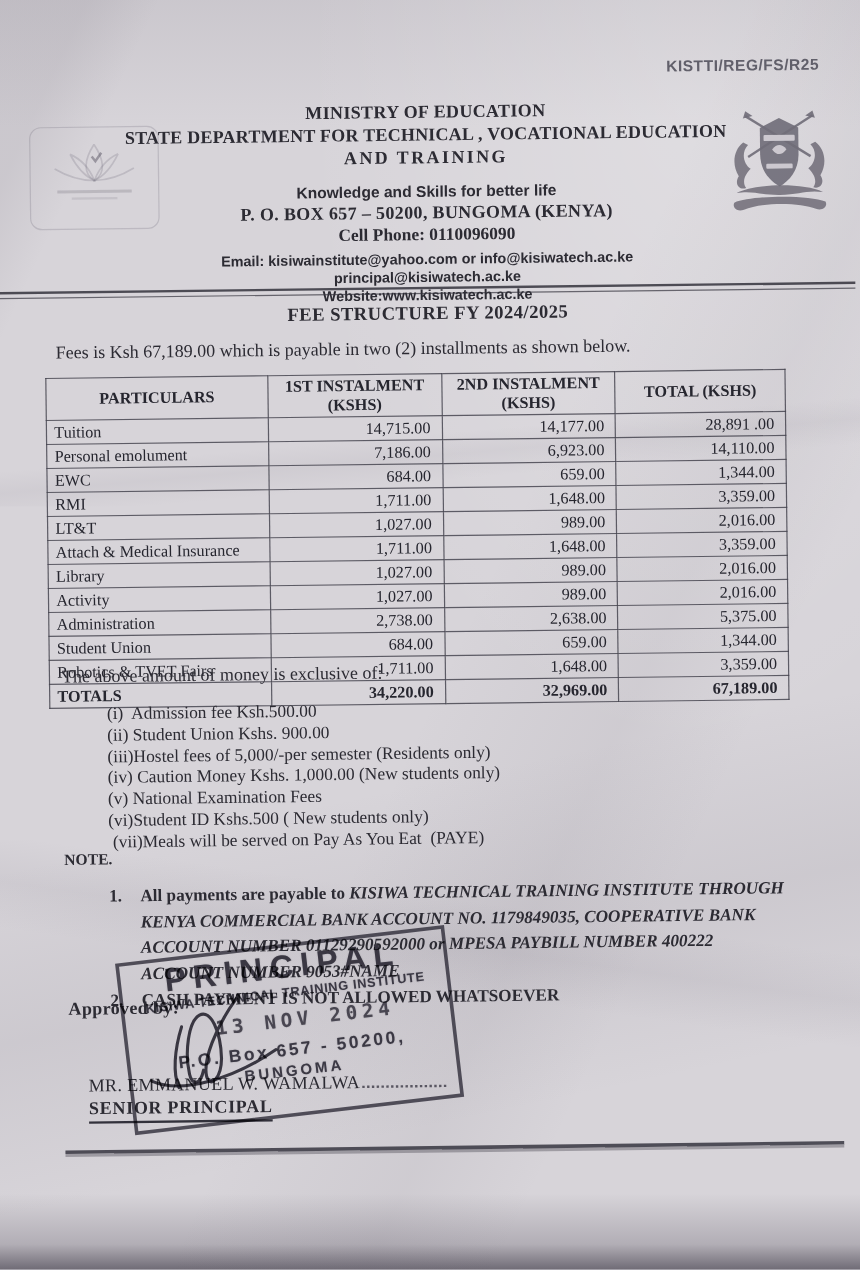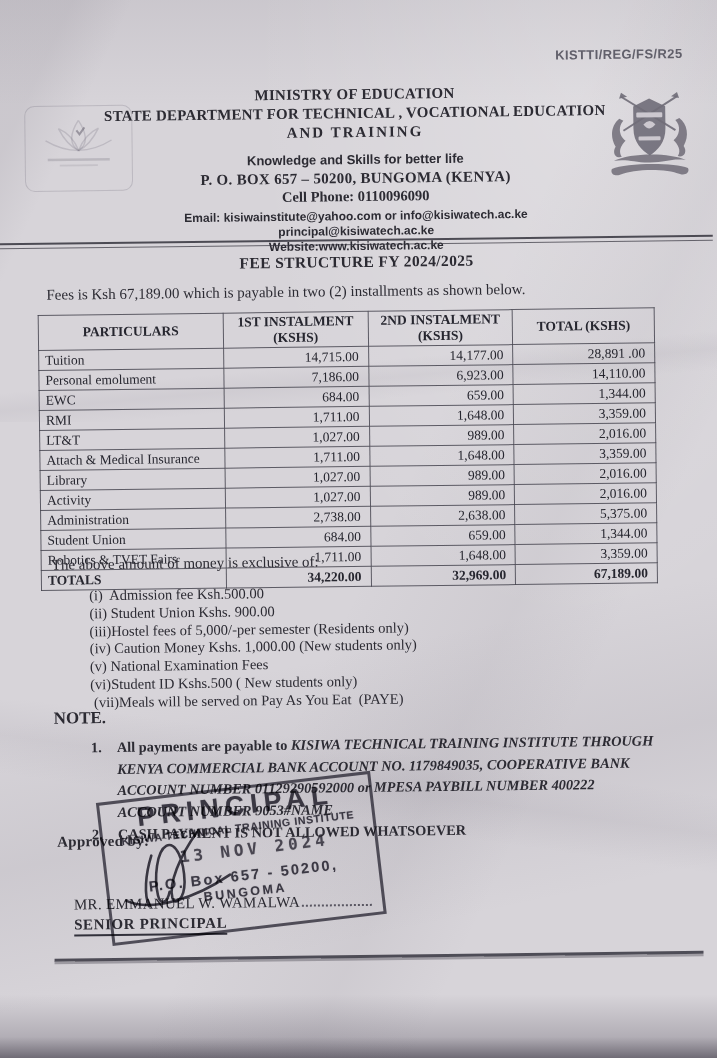--- a/index.html
+++ b/index.html
@@ -66,21 +66,21 @@
   table.fee td { height:17px; }
   table.fee td.num { text-align:right; padding-right:9px; }
   table.fee tr.totals-row td { font-weight:bold; }
   table.fee th .sub { display:block; font-weight:bold; }
 
   .exclusive-line { position:absolute; left:56px; top:559px; font-size:15px; }
 
   .exclusions { position:absolute; left:93px; top:590px; font-size:14.5px;
     line-height:17.8px; white-space:pre-wrap; }
 
-  .note-label { position:absolute; left:56px; top:711px; font-size:17px; font-weight:bold; }
+  .note-label { position:absolute; left:56px; top:711px; font-size:13px; font-weight:bold; }
 
   .notes { position:absolute; left:93px; top:740px; width:572px; }
   .note-item { display:flex; gap:10px; font-size:14.3px; font-weight:bold;
     line-height:21.5px; margin-bottom:1px; }
   .note-num { flex:0 0 16px; }
   .note-item .it { font-style:italic; }
   .note-item2 { margin-top:0px; }
 
   .approved { position:absolute; left:58px; top:836px; font-size:15px; font-weight:bold; letter-spacing:.3px; }
 

